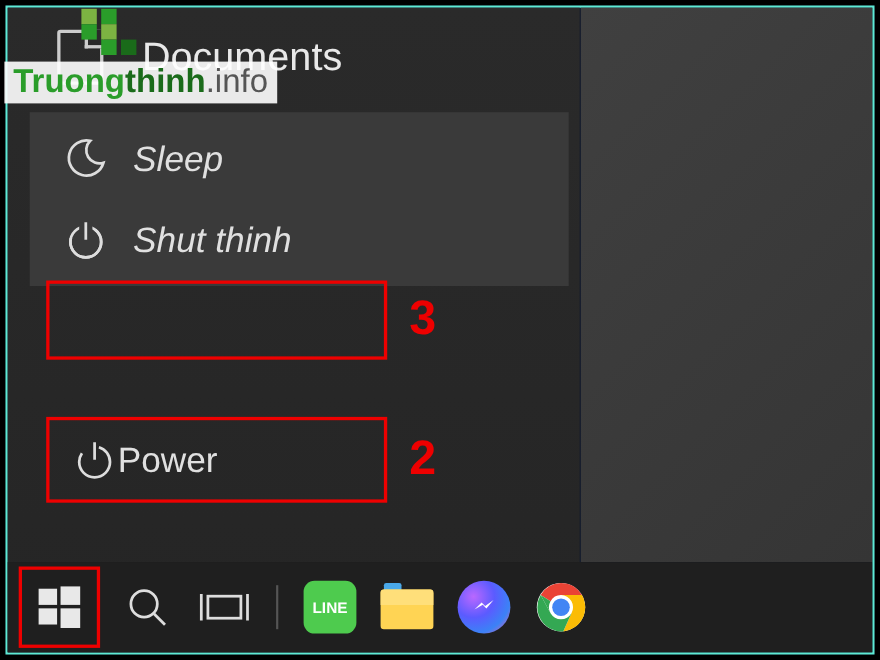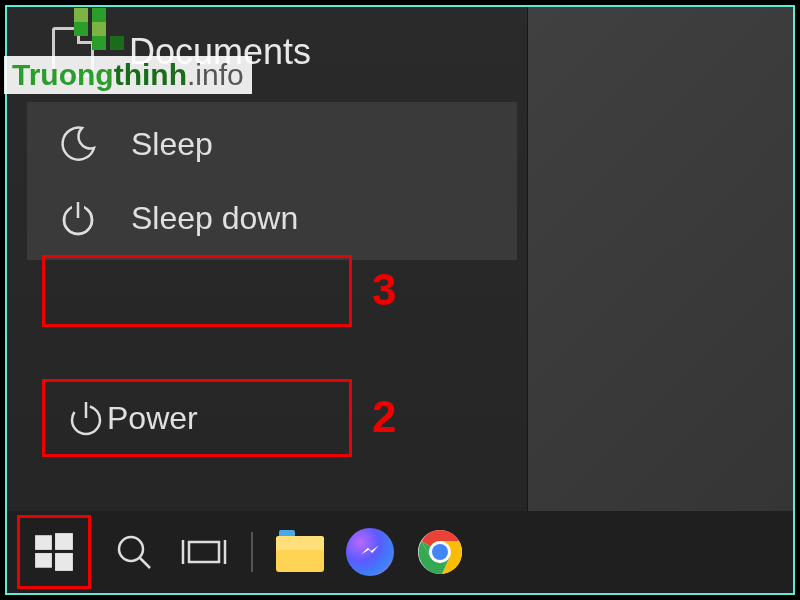--- a/index.html
+++ b/index.html
@@ -63,23 +63,24 @@
       position: absolute;
       left: 20px;
       top: 95px;
       width: 490px;
       background: #3a3a3a;
       padding: 5px 0;
     }
     .menu-item {
       display: flex;
       align-items: center;
-      gap: 32px;
+      gap: 22px;
       padding: 16px 30px;
       cursor: pointer;
+      font-style: italic;
     }
     .menu-icon {
       width: 42px;
       height: 42px;
       display: flex;
       align-items: center;
       justify-content: center;
       flex-shrink: 0;
     }
     .menu-label {
@@ -268,21 +269,21 @@
       <div class="menu-item">
         <div class="menu-icon">
           <svg viewBox="0 0 40 40" width="40" height="40">
             <circle cx="20" cy="22" r="14" fill="none" stroke="#ddd" stroke-width="2.5"></circle>
             <path d="M 16 8 A 14 14 0 0 0 20 8" fill="#3a3a3a"></path>
             <rect x="14" y="4" width="12" height="10" fill="#3a3a3a"></rect>
             <circle cx="20" cy="22" r="14" fill="none" stroke="#ddd" stroke-width="2.5" stroke-dasharray="60 20" stroke-dashoffset="-9" transform="rotate(-90 20 22)"></circle>
             <line x1="20" y1="4" x2="20" y2="20" stroke="#ddd" stroke-width="2.5"></line>
           </svg>
         </div>
-        <div class="menu-label">Sleep down</div>
+        <div class="menu-label">Shut thinh</div>
       </div>
 
 
     </div>
 
     <div class="restart-highlight"></div>
 
     <div class="power-button-row">
       <div class="menu-icon">
         <svg viewBox="0 0 40 40" width="40" height="40">
@@ -320,20 +321,25 @@
     <div class="tb-btn">
       <svg viewBox="0 0 46 40" width="46" height="40">
         <rect x="8" y="10" width="30" height="20" fill="none" stroke="#ddd" stroke-width="2.5"></rect>
         <line x1="2" y1="8" x2="2" y2="32" stroke="#ddd" stroke-width="2.5"></line>
         <line x1="44" y1="8" x2="44" y2="32" stroke="#ddd" stroke-width="2.5"></line>
       </svg>
     </div>
 
     <div class="tb-divider"></div>
 
+    <div class="tb-btn">
+      <div class="line-app">
+        <span>LINE</span>
+      </div>
+    </div>
 
     <div class="tb-btn">
       <div class="explorer-app">
         <div class="tab"></div>
         <div class="body"></div>
         <div class="flap"></div>
       </div>
     </div>
 
     <div class="tb-btn">

